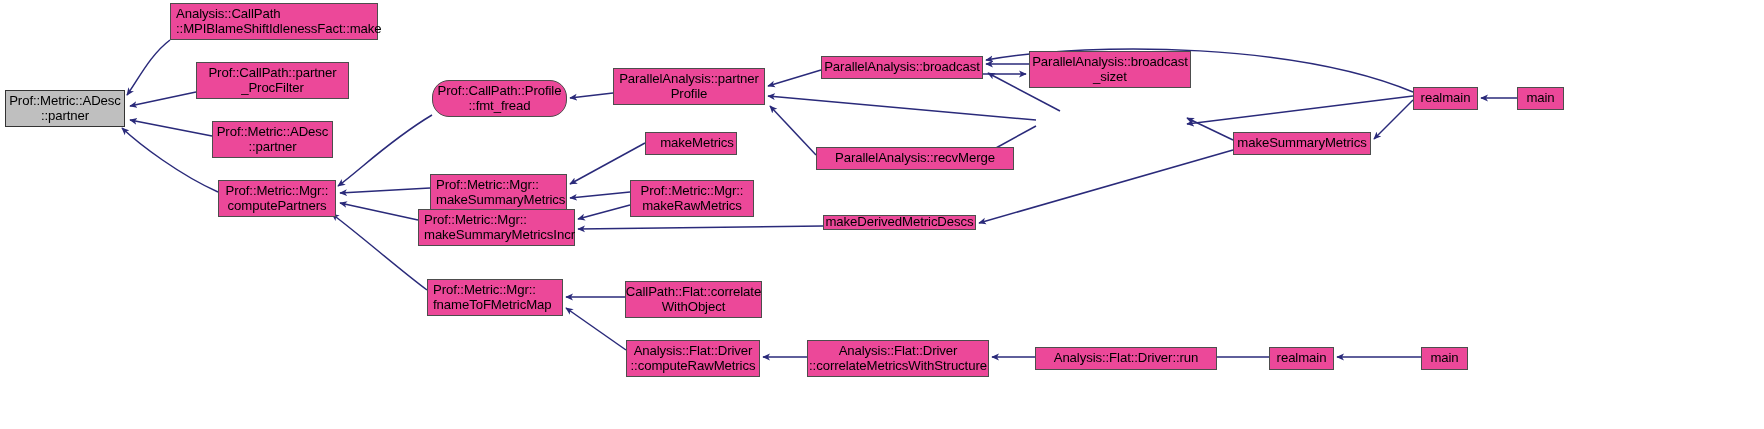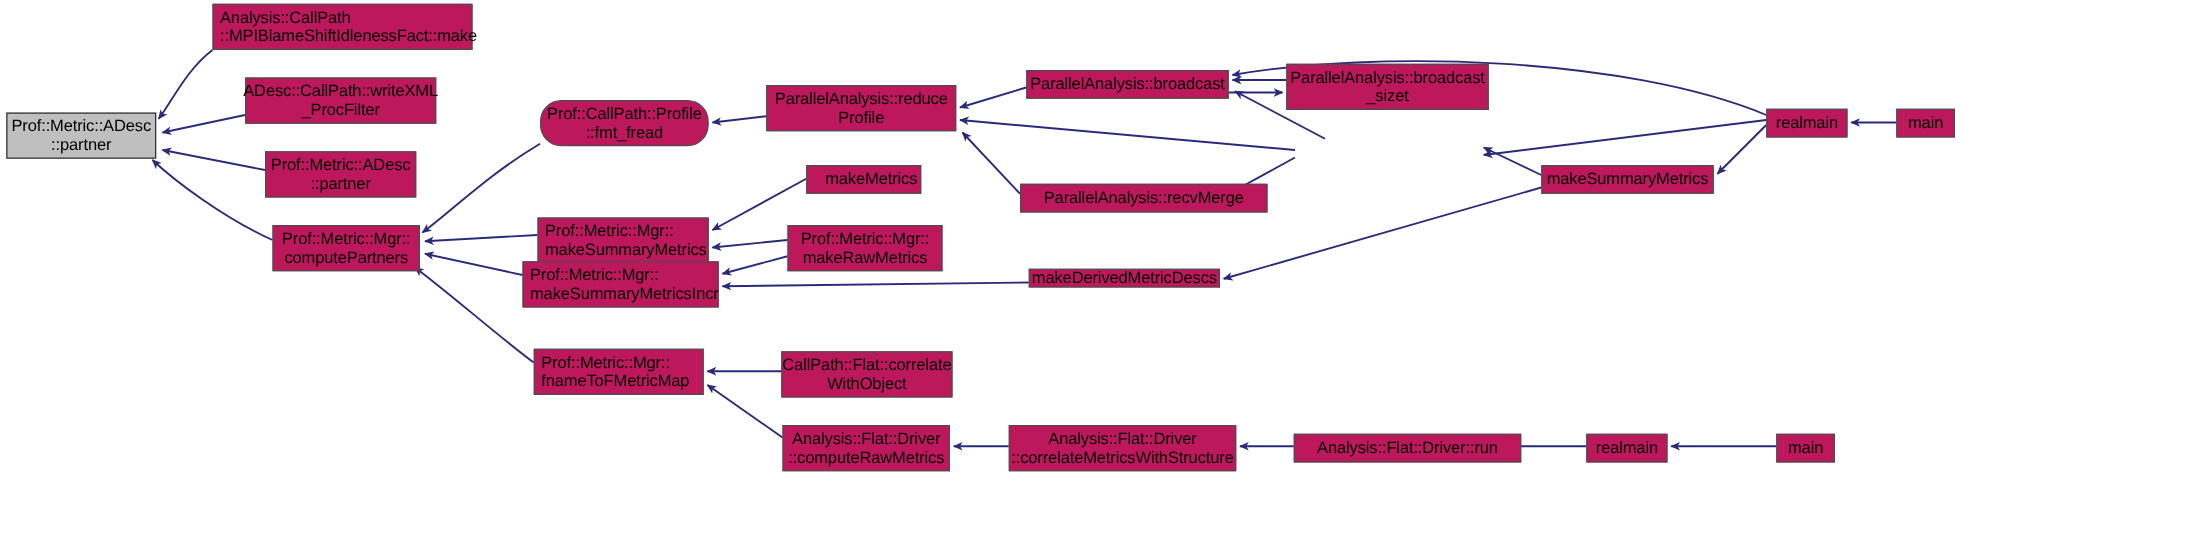--- a/index.html
+++ b/index.html
@@ -20,21 +20,21 @@
     left: 0;
     top: 0;
     width: 1764px;
     height: 429px;
     pointer-events: none;
   }
   .node {
     position: absolute;
     box-sizing: border-box;
     border: 1px solid #4d4d4d;
-    background: #be185d;
+    background: #ec4899;
     color: #000000;
     display: flex;
     align-items: center;
     justify-content: center;
     text-align: center;
     line-height: 1.12;
     font-size: 13.2px;
     letter-spacing: -0.1px;
     white-space: pre-line;
     z-index: 2;
@@ -89,35 +89,35 @@
       <path d="M 1233,150 L 979,223" fill="none" stroke="#2a2a7a" stroke-width="1.5" marker-end="url(#arrow)"></path>
       <path d="M 807,357 L 763,357" fill="none" stroke="#2a2a7a" stroke-width="1.5" marker-end="url(#arrow)"></path>
       <path d="M 1035,357 L 992,357" fill="none" stroke="#2a2a7a" stroke-width="1.5" marker-end="url(#arrow)"></path>
       <path d="M 1269,357 L 1190,357" fill="none" stroke="#2a2a7a" stroke-width="1.5" marker-end="url(#arrow)"></path>
       <path d="M 1421,357 L 1337,357" fill="none" stroke="#2a2a7a" stroke-width="1.5" marker-end="url(#arrow)"></path>
     </svg>
 <div class="node root" style="left: 5px; top: 90px; width: 120px; height: 37px;">Prof::Metric::ADesc
 ::partner</div>
     <div class="node leftalign" style="left: 170px; top: 3px; width: 208px; height: 37px;">Analysis::CallPath
 ::MPIBlameShiftIdlenessFact::make</div>
-    <div class="node" style="left: 196px; top: 62px; width: 153px; height: 37px;">ADesc::CallPath::writeXML
+    <div class="node" style="left: 196px; top: 62px; width: 153px; height: 37px;">Prof::CallPath::partner
 _ProcFilter</div>
     <div class="node" style="left: 212px; top: 121px; width: 121px; height: 37px;">Prof::Metric::ADesc
 ::partner</div>
     <div class="node" style="left: 218px; top: 180px; width: 118px; height: 37px;">Prof::Metric::Mgr::
 computePartners</div>
     <div class="node" style="left: 432px; top: 80px; width: 135px; height: 37px; border-radius: 17px;">Prof::CallPath::Profile
 ::fmt_fread</div>
     <div class="node leftalign" style="left: 430px; top: 174px; width: 137px; height: 37px;">Prof::Metric::Mgr::
 makeSummaryMetrics</div>
     <div class="node leftalign" style="left: 418px; top: 209px; width: 157px; height: 37px;">Prof::Metric::Mgr::
 makeSummaryMetricsIncr</div>
     <div class="node leftalign" style="left: 427px; top: 279px; width: 136px; height: 37px;">Prof::Metric::Mgr::
 fnameToFMetricMap</div>
-    <div class="node" style="left: 613px; top: 68px; width: 152px; height: 37px;">ParallelAnalysis::reduce
+    <div class="node" style="left: 613px; top: 68px; width: 152px; height: 37px;">ParallelAnalysis::partner
 Profile</div>
     <div class="node" style="left: 645px; top: 132px; width: 92px; height: 23px; padding-left: 12px;">makeMetrics</div>
     <div class="node" style="left: 630px; top: 180px; width: 124px; height: 37px;">Prof::Metric::Mgr::
 makeRawMetrics</div>
     <div class="node" style="left: 625px; top: 281px; width: 137px; height: 37px;">CallPath::Flat::correlate
 WithObject</div>
     <div class="node" style="left: 626px; top: 340px; width: 134px; height: 37px;">Analysis::Flat::Driver
 ::computeRawMetrics</div>
     <div class="node" style="left: 821px; top: 56px; width: 162px; height: 23px;">ParallelAnalysis::broadcast</div>
     <div class="node" style="left: 816px; top: 147px; width: 198px; height: 23px;">ParallelAnalysis::recvMerge</div>

